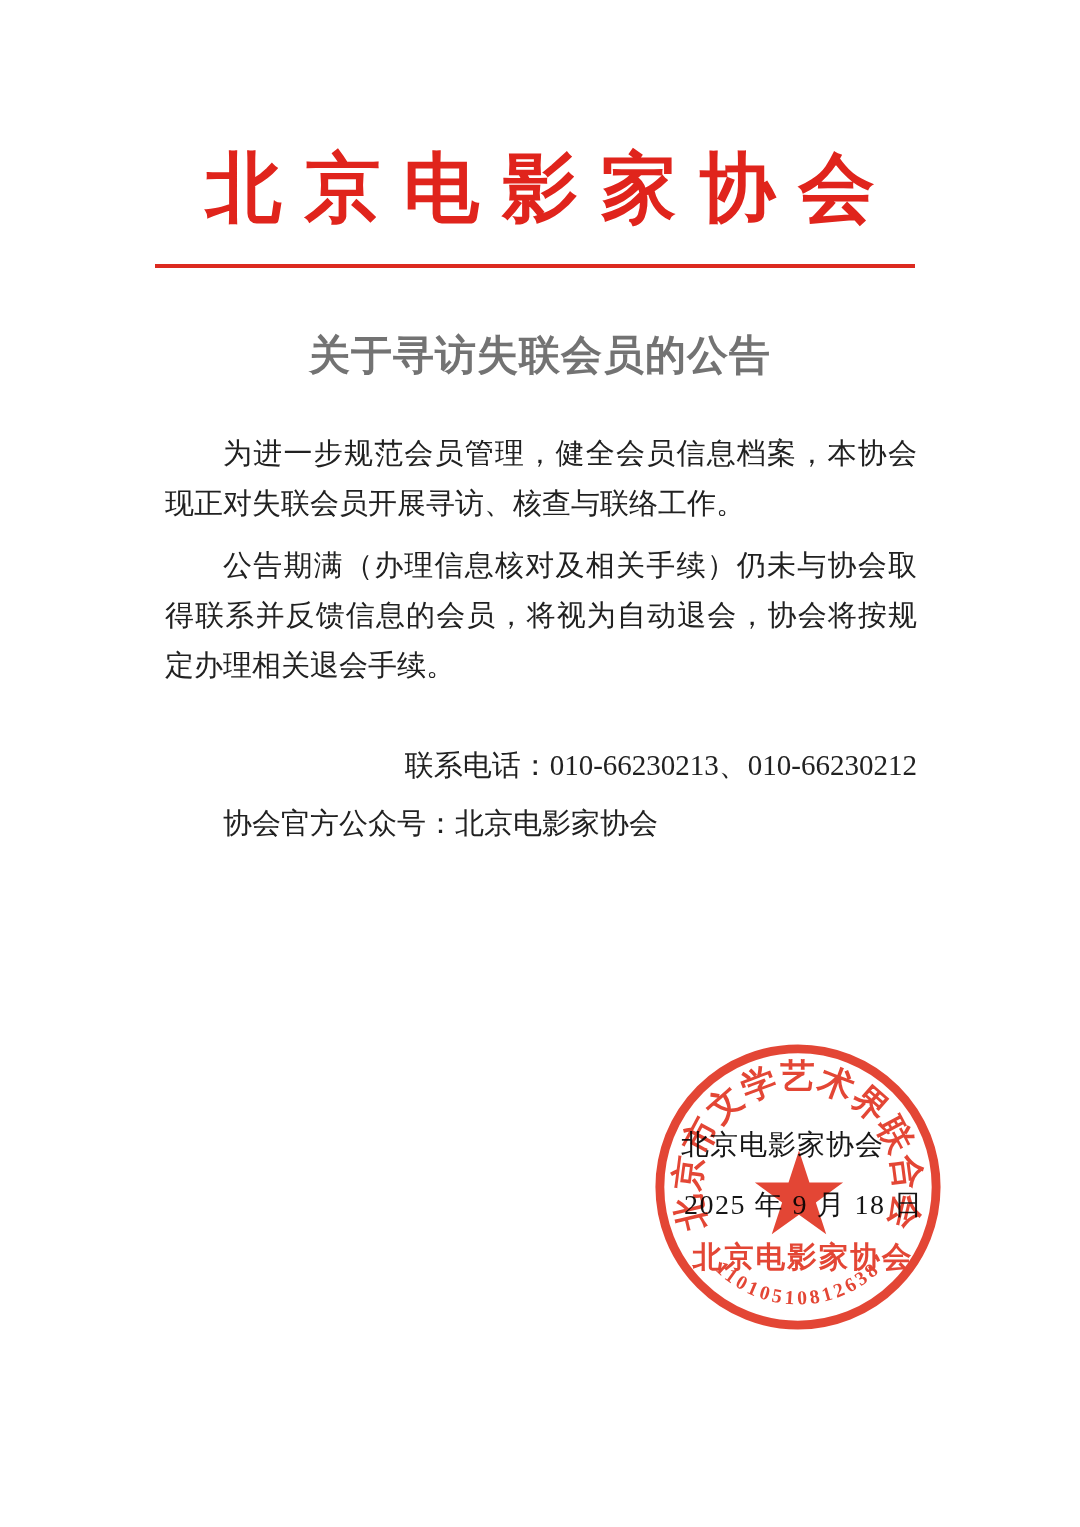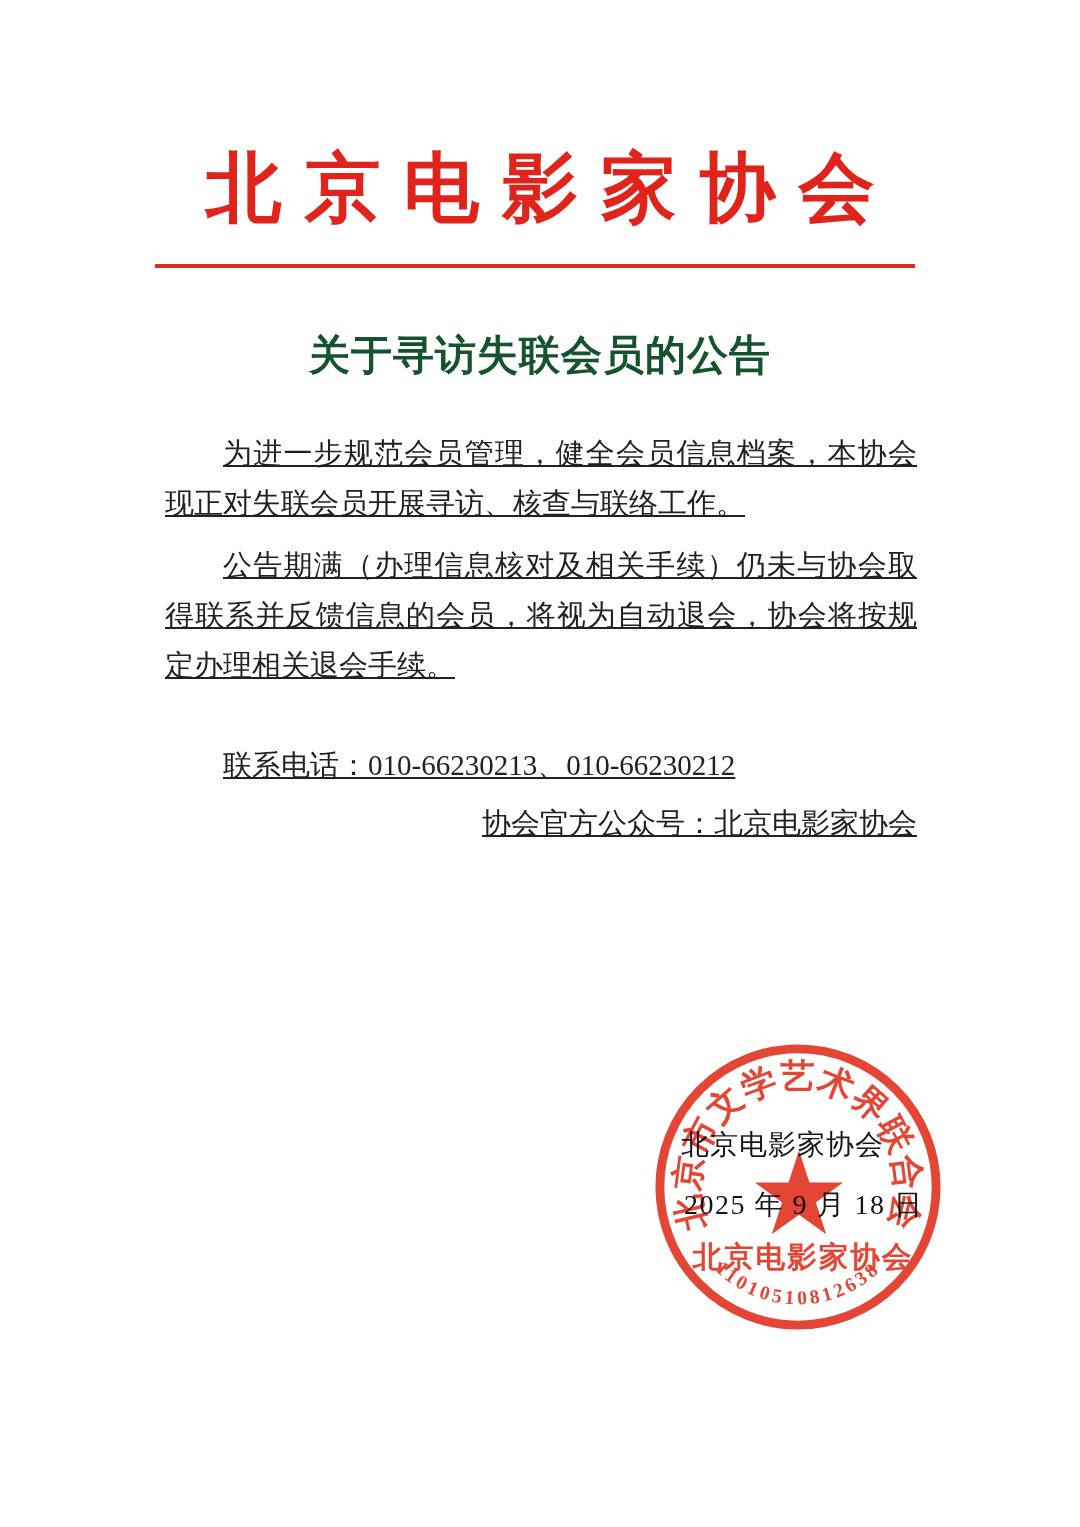--- a/index.html
+++ b/index.html
@@ -41,45 +41,44 @@
   .notice-title {
     position: absolute;
     top: 326px;
     left: 0;
     width: 100%;
     margin: 0;
     text-align: center;
     font-size: 41px;
     line-height: 58px;
     font-weight: bold;
-    color: #14532d;
+    color: #737373;
     letter-spacing: 1px;
   }
   .body-block {
     position: absolute;
     top: 428px;
     left: 165px;
     width: 752px;
     font-size: 29px;
     line-height: 50px;
     color: #212121;
     text-align: justify;
-    text-decoration: underline;
   }
   .body-block p {
     margin: 0 0 12px 0;
     text-indent: 2em;
   }
   .body-block p.contact-first {
     margin-top: 50px;
     margin-bottom: 8px;
-    text-align: left;
+    text-align: right;
   }
   .body-block p.contact {
-    text-align: right;
+    text-align: left;
     margin-bottom: 0;
   }
   .sig-org {
     position: absolute;
     left: 681px;
     top: 1128px;
     font-size: 28px;
     line-height: 34px;
     color: #161616;
     letter-spacing: 1px;

